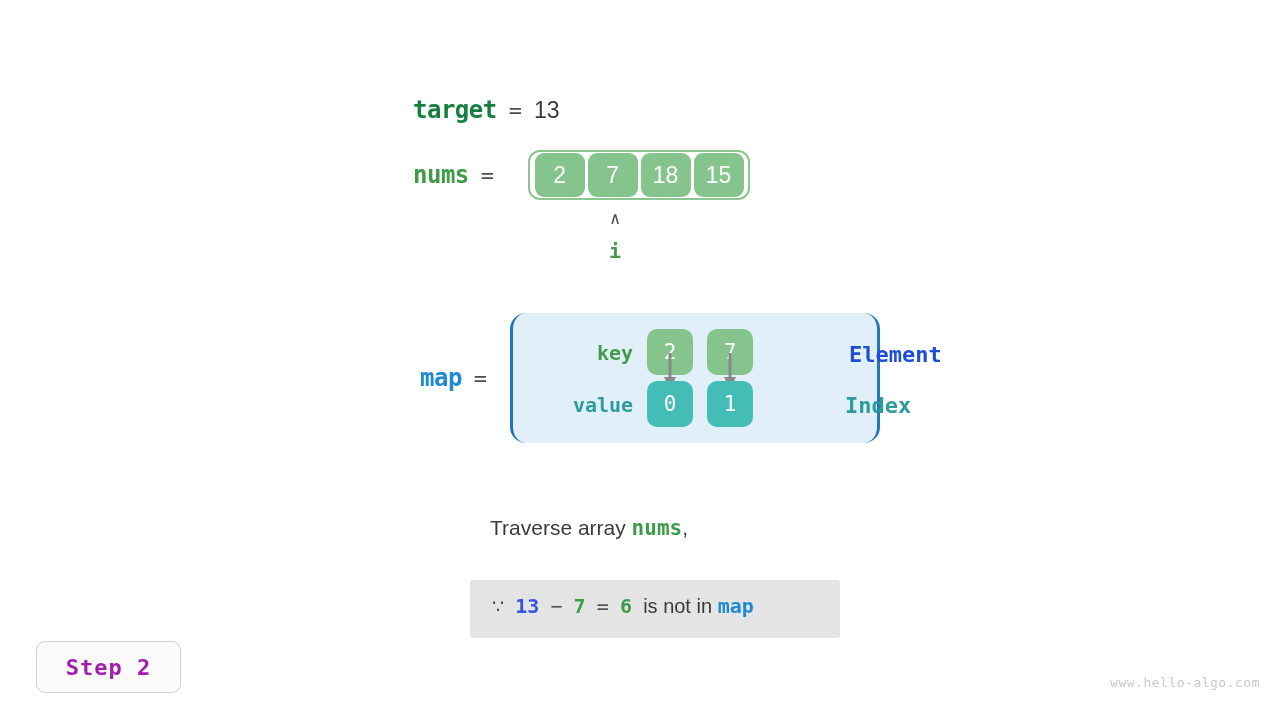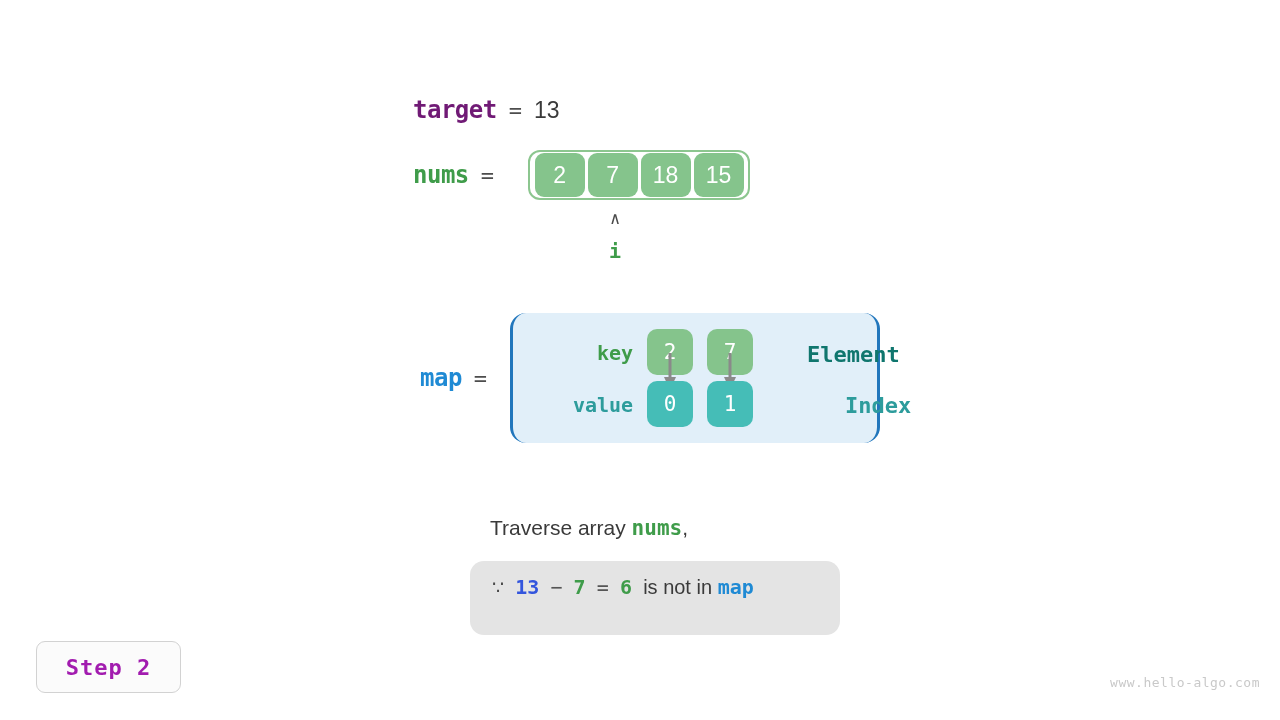--- a/index.html
+++ b/index.html
@@ -23,21 +23,21 @@
     top: 94px;
     height: 32px;
     display: flex;
     align-items: center;
     gap: 12px;
   }
   #target-row .var-name {
     font-family: "DejaVu Sans Mono", monospace;
     font-size: 24px;
     font-weight: 700;
-    color: #701a75;
+    color: #15803d;
     letter-spacing: -0.5px;
   }
   .eq {
     font-family: "DejaVu Sans Mono", monospace;
     font-size: 22px;
     color: #4d4d4d;
     font-weight: 500;
   }
   #target-row .target-value {
     font-family: "Liberation Sans", sans-serif;
@@ -181,21 +181,21 @@
   }
   #map-arrow-0 { left: 147px; }
   #map-arrow-1 { left: 207px; }
 
   .side-label {
     position: absolute;
     font-family: "DejaVu Sans Mono", monospace;
     font-size: 22px;
     font-weight: 700;
   }
-  #label-element { left: 807px; top: 342px; color: #0f766e; }
+  #label-element { left: 849px; top: 342px; color: #1d4ed8; }
   #label-index   { left: 845px; top: 393px; color: #2d9c9c; }
 
   
   #traverse-line {
     position: absolute;
     left: 490px;
     top: 516px;
     font-size: 21px;
     color: #3a3a3a;
     white-space: nowrap;
@@ -217,25 +217,25 @@
   }
   .kw-num-green {
     font-family: "DejaVu Sans Mono", monospace;
     font-weight: 700;
     color: #3f9c4a;
   }
 
   #reason-box {
     position: absolute;
     left: 470px;
-    top: 561px;
+    top: 580px;
     width: 370px;
-    height: 74px;
+    height: 58px;
     background: #e4e4e4;
-    border-radius: 14px;
+    border-radius: 3px;
     box-sizing: border-box;
     padding: 9px 0 0 22px;
   }
   .reason-line {
     font-size: 20px;
     color: #3a3a3a;
     line-height: 35px;
     white-space: nowrap;
   }
   .sym {

